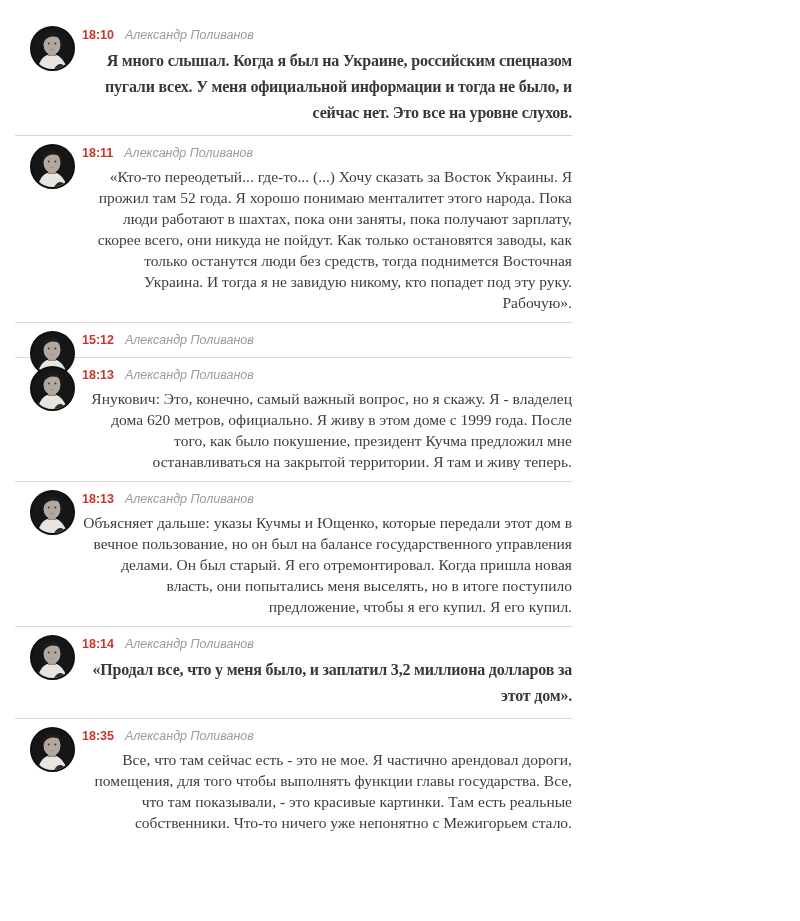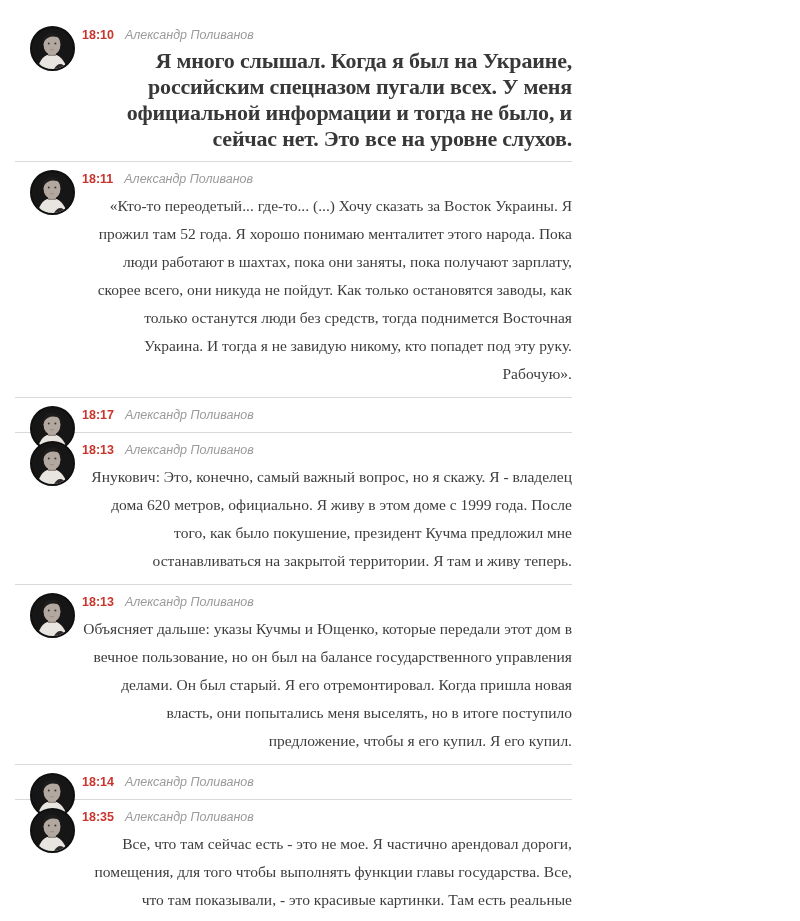--- a/index.html
+++ b/index.html
@@ -63,24 +63,24 @@
     font-style: italic;
   }
   .text {
     margin-top: 5px;
     font-family: "Liberation Serif", "DejaVu Serif", serif;
     color: #3d3d3d;
     max-width: 490px;
   }
   .text.regular {
     font-size: 15.5px;
-    line-height: 28px;
+    line-height: 21px;
   }
   .text.headline {
-    font-size: 22px;
+    font-size: 16px;
     line-height: 26px;
     font-weight: bold;
     color: #383838;
     letter-spacing: -0.2px;
   }
 </style>
 </head>
 <body>
 
 <div class="feed">
@@ -139,21 +139,21 @@
         <rect x="16" y="21" width="8" height="7" fill="#968b83"></rect>
         <ellipse cx="20" cy="16.5" rx="8.5" ry="10.5" fill="#b3a89f"></ellipse>
         <path d="M10.5 19 Q9.5 4.5 20 4.5 Q30.5 4.5 30 19 Q29.5 10.5 25 9 Q16.5 7 12.5 13 Q10.8 15.5 10.5 19 Z" fill="#1e1c1b"></path>
         <circle cx="16.8" cy="15.5" r="1" fill="#40382f"></circle>
         <circle cx="23.4" cy="15.5" r="1" fill="#40382f"></circle>
         <path d="M18.5 21.5 Q20 22.3 21.8 21.5" stroke="#8c8178" stroke-width="0.8" fill="none"></path>
       </svg>
     </span>
     <div class="body">
       <header class="meta">
-        <span class="time">18:17</span>
+        <span class="time">15:12</span>
         <span class="author">Александр Поливанов</span>
       </header>
     </div>
   </article>
 
   <article class="post">
     <span class="avatar">
       <svg viewBox="0 0 41 41" aria-hidden="true">
         <rect x="0" y="0" width="41" height="41" fill="#161616"></rect>
         <path d="M6 41 Q8 27 20 26 Q31 27 35 41 Z" fill="#e8e5e1"></path>
@@ -210,20 +210,21 @@
         <circle cx="16.8" cy="15.5" r="1" fill="#40382f"></circle>
         <circle cx="23.4" cy="15.5" r="1" fill="#40382f"></circle>
         <path d="M18.5 21.5 Q20 22.3 21.8 21.5" stroke="#8c8178" stroke-width="0.8" fill="none"></path>
       </svg>
     </span>
     <div class="body">
       <header class="meta">
         <span class="time">18:14</span>
         <span class="author">Александр Поливанов</span>
       </header>
+      <div class="text headline">«Продал все, что у меня было, и заплатил 3,2 миллиона долларов за этот дом».</div>
     </div>
   </article>
 
   <article class="post">
     <span class="avatar">
       <svg viewBox="0 0 41 41" aria-hidden="true">
         <rect x="0" y="0" width="41" height="41" fill="#161616"></rect>
         <path d="M6 41 Q8 27 20 26 Q31 27 35 41 Z" fill="#e8e5e1"></path>
         <path d="M22 41 Q28 31 35 41 Z" fill="#2a2a2a"></path>
         <rect x="16" y="21" width="8" height="7" fill="#968b83"></rect>

